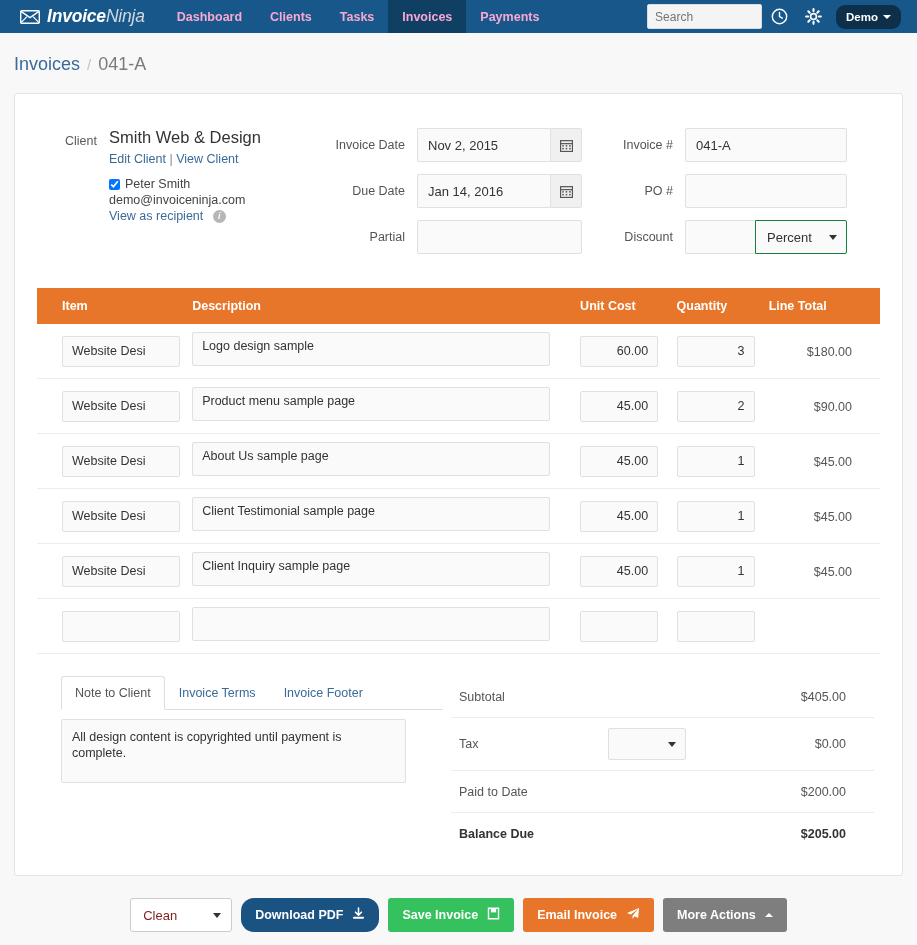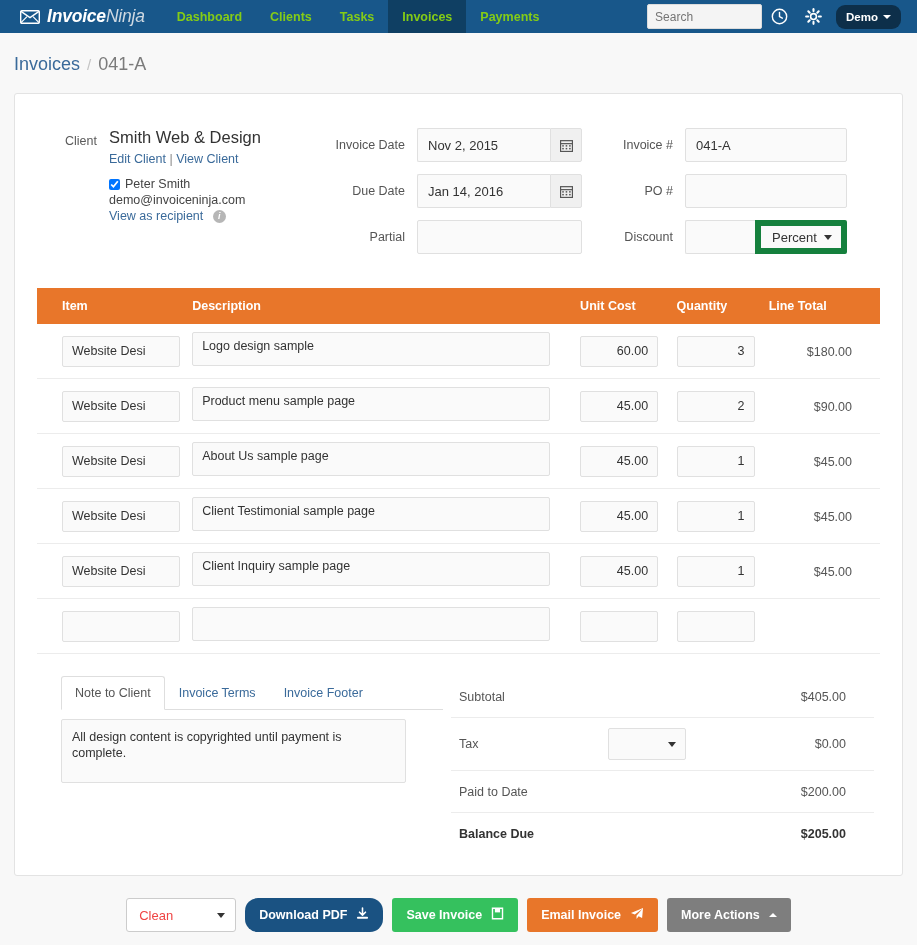--- a/index.html
+++ b/index.html
@@ -19,21 +19,21 @@
     display: flex; align-items: center; gap: 7px;
     padding: 0 18px 0 20px; color: #fff;
   }
   .brand-icon { display: flex; align-items: center; }
   .brand-text { font-size: 17.5px; font-style: italic; letter-spacing: -.2px; white-space: nowrap; }
   .brand-text .b1 { font-weight: bold; color: #ffffff; }
   .brand-text .b2 { font-weight: normal; color: #cfd9e2; }
   .nav-links { display: flex; align-items: stretch; }
   .nav-link {
     display: flex; align-items: center; padding: 0 14px;
-    color: #84cc16; font-size: 12.5px; font-weight: bold;
+    color: #f9a8d4; font-size: 12.5px; font-weight: bold;
     text-decoration: none; cursor: pointer; white-space: nowrap;
   }
   .nav-link.active { background: #0f3f63; }
   .nav-right {
     margin-left: auto; display: flex; align-items: center;
     gap: 0; padding-right: 16px;
   }
   .search-box {
     width: 115px; height: 25px; background: #f4f4f4;
     border: 1px solid #dcdcdc; border-radius: 2px;
@@ -110,21 +110,21 @@
   .cal-btn {
     width: 32px; height: 34px; border: 1px solid #e0e0e0; background: #f0f0f0;
     border-radius: 0 2px 2px 0; display: flex; align-items: center;
     justify-content: center; cursor: pointer; color: #666;
   }
   .partial-inp { width: 165px; }
   .inv-inp { width: 162px; }
   .disc-wrap { display: flex; }
   .disc-amt { width: 70px; border-radius: 2px 0 0 2px; border-right: none; }
   .disc-sel {
-    width: 92px; height: 34px; border: 6px solid #15803d; background: #fafafa;
+    width: 92px; height: 34px; border: 1px solid #15803d; background: #fafafa;
     border-radius: 0 2px 2px 0; font-size: 13px; color: #333;
     display: flex; align-items: center; justify-content: space-between;
     padding: 0 9px 0 11px; cursor: pointer;
   }
   .caret-dk {
     width: 0; height: 0; border-left: 4px solid transparent;
     border-right: 4px solid transparent; border-top: 5px solid #333;
   }
 
   
@@ -196,22 +196,22 @@
     border-radius: 2px; display: flex; align-items: center;
     justify-content: flex-end; padding-right: 9px; cursor: pointer;
   }
 
   
   .actions {
     display: flex; align-items: center; gap: 9px;
     padding: 22px 0 16px 0; justify-content: center;
   }
   .clean-sel {
-    width: 110px; height: 34px; background: #fff; border: 1px solid #cccccc;
-    border-radius: 3px; font-size: 13px; color: #ef4444; display: flex;
+    width: 102px; height: 34px; background: #fff; border: 1px solid #cccccc;
+    border-radius: 3px; font-size: 13px; color: #7f1d1d; display: flex;
     align-items: center; justify-content: space-between; padding: 0 10px 0 12px;
     cursor: pointer;
   }
   .btn {
     height: 34px; border: none; border-radius: 3px; color: #fff;
     font-size: 12.5px; font-weight: bold; padding: 0 14px; cursor: pointer;
     display: flex; align-items: center; gap: 9px;
     font-family: "Liberation Sans", sans-serif;
   }
   .btn-pdf   { background: #1a5282; border-radius: 13px; }

